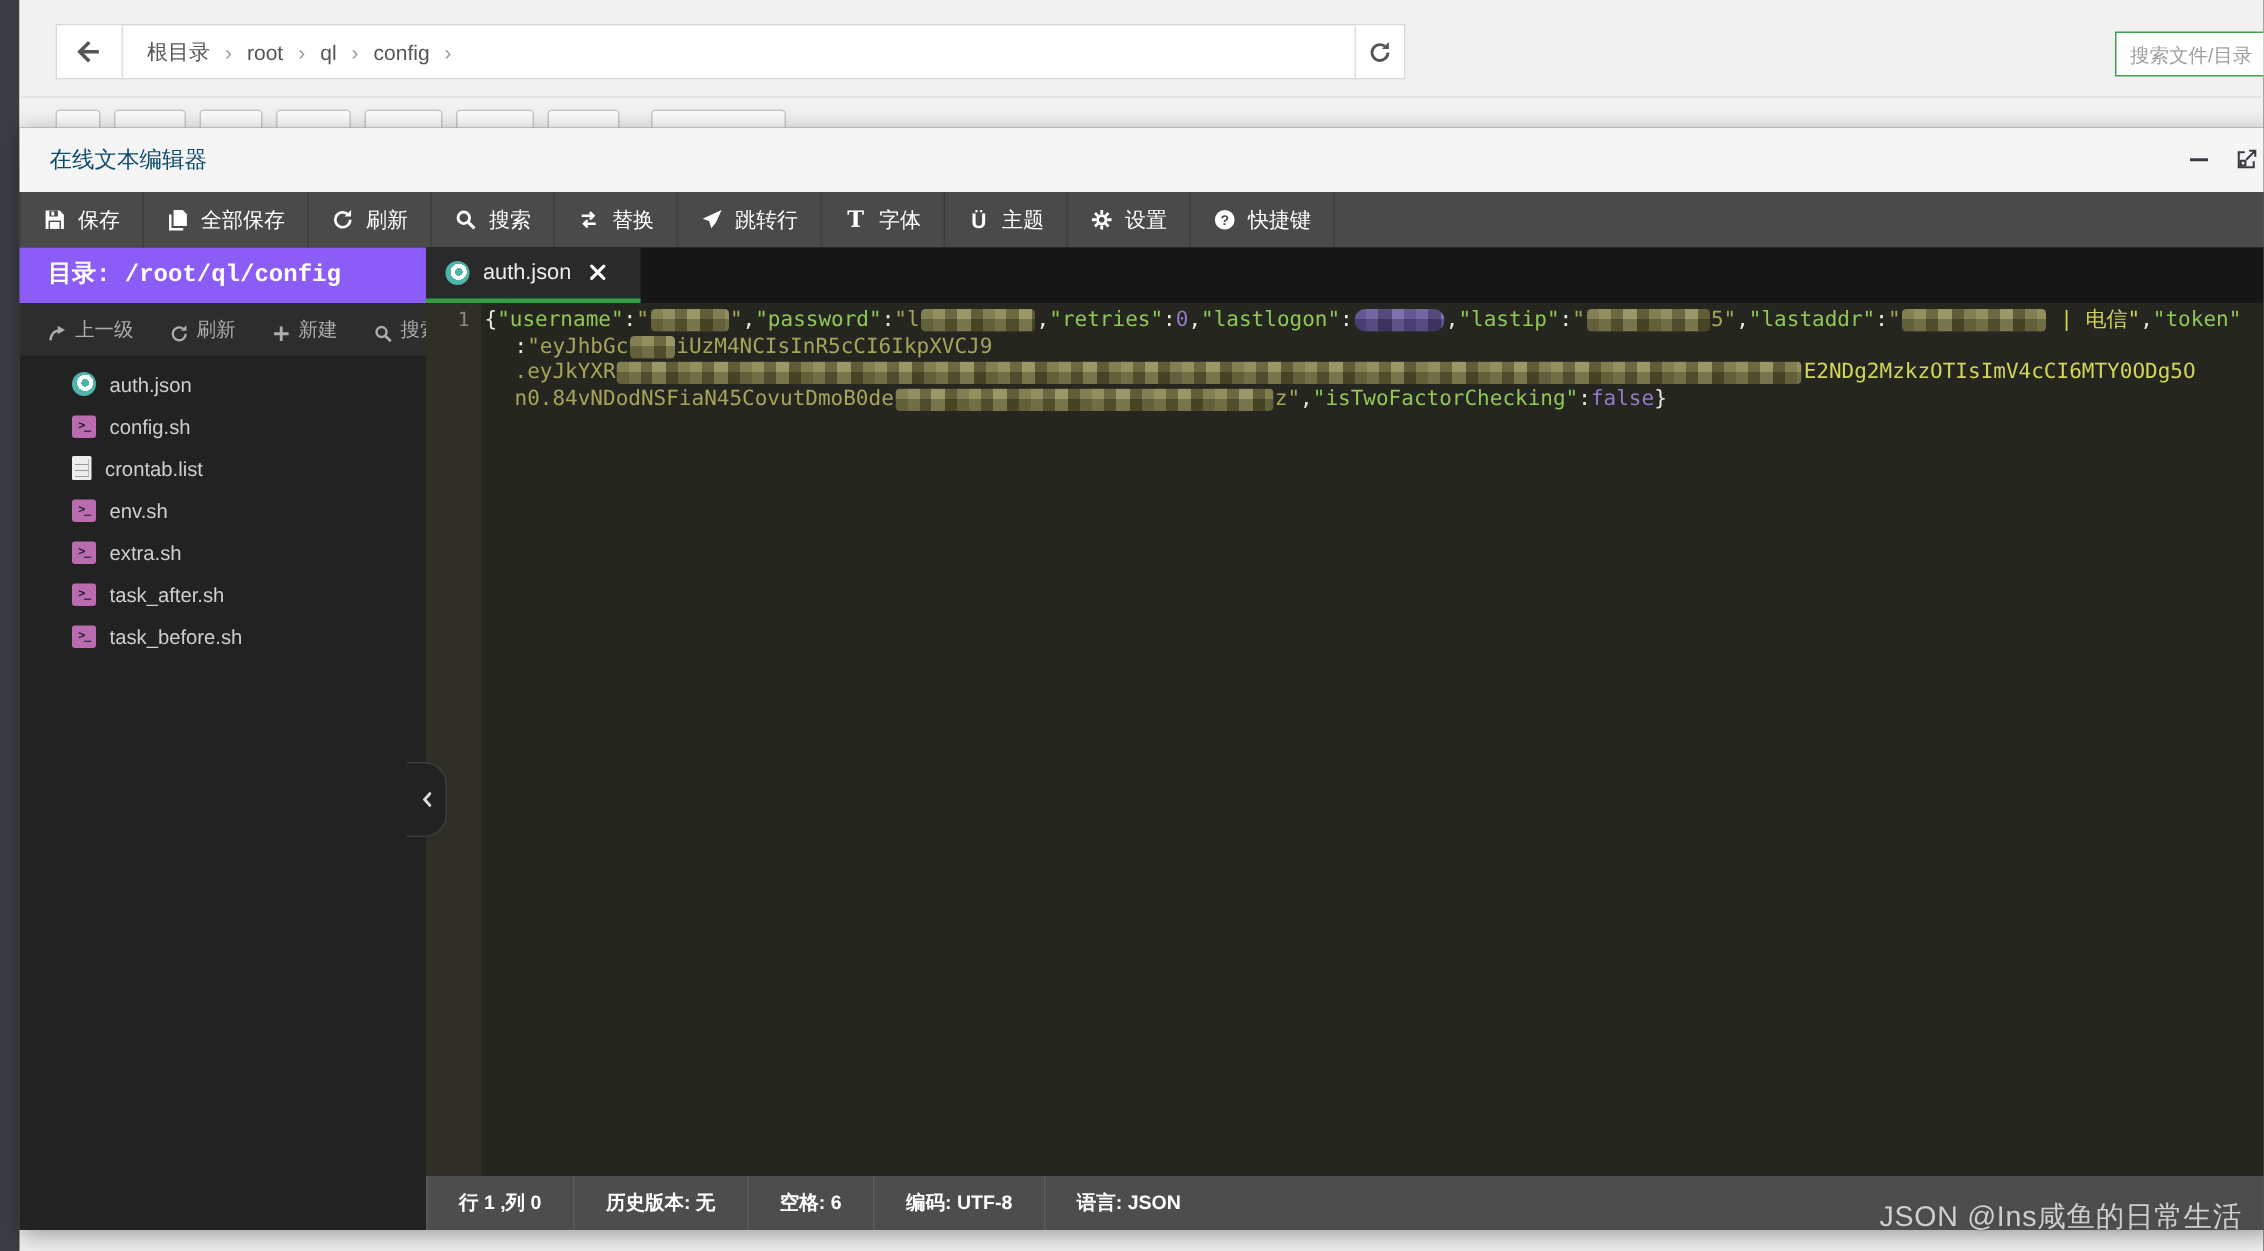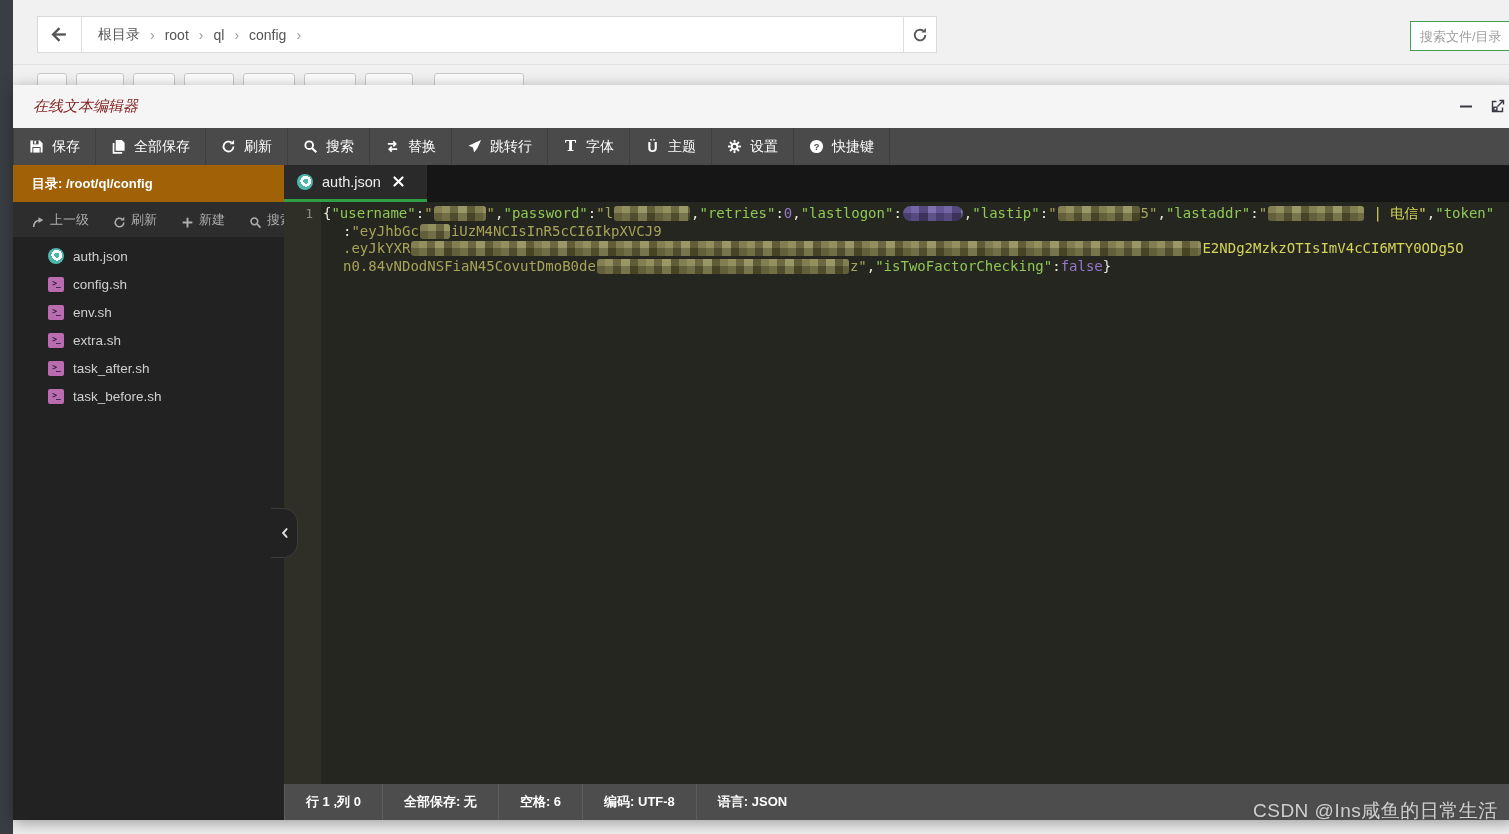--- a/index.html
+++ b/index.html
@@ -35,38 +35,38 @@
   .search::placeholder{color:#9e9e9e;}
   .header-divider{position:absolute;left:0;right:0;top:64px;height:1px;background:#e2e2e2;}
   .ghost-row{position:absolute;left:24px;top:73px;height:26px;display:flex;gap:9px;}
   .ghost-btn{height:26px;background:#fbfbfb;border:1px solid #c9c9c9;border-radius:3px 3px 0 0;box-sizing:border-box;}
   
   .dialog{
     position:absolute;left:13px;top:85px;width:1502px;height:735px;
     background:#262621;box-shadow:0 3px 14px rgba(0,0,0,.35);
   }
   .titlebar{height:43px;background:#f5f5f5;display:flex;align-items:center;position:relative;}
-  .dlg-title{font-size:15px;color:#7f1d1d;padding-left:20px;font-style:italic;}
+  .dlg-title{font-size:15px;color:#0c4a6e;padding-left:20px;}
   .win-btn{position:absolute;top:12px;width:18px;height:18px;color:#3a3a45;cursor:pointer;
     display:flex;align-items:center;justify-content:center;}
   .win-min{right:40px;}
   .win-max{right:8px;}
   .win-btn svg{width:16px;height:16px;}
   
   .toolbar{height:37px;background:#4a4a4a;display:flex;align-items:stretch;}
   .tb-btn{display:flex;align-items:center;gap:8px;padding:0 15px;border:none;background:none;
     border-right:1px solid #3e3e3e;color:#fff;font-size:14px;cursor:pointer;font-family:inherit;white-space:nowrap;}
   .tb-btn:first-child{border-left:1px solid #3e3e3e;}
   .tb-icon{width:15px;height:15px;display:flex;align-items:center;justify-content:center;font-size:14px;line-height:1;}
   .tb-icon svg{width:15px;height:15px;}
   
   .dialog-body{display:flex;height:655px;position:relative;}
   .sidebar{width:271px;background:#222;display:flex;flex-direction:column;flex:none;}
-  .dir-header{height:37px;line-height:37px;background:#a16207;color:#fff;font-size:13px;
-    font-weight:bold;padding-left:19px;white-space:nowrap;overflow:hidden;}
+  .dir-header{height:37px;line-height:37px;background:#8b5cf6;color:#fff;font-size:16px;
+    font-weight:bold;padding-left:19px;white-space:nowrap;overflow:hidden;font-family:Liberation Mono, monospace;}
   .side-actions{height:35px;background:#2d2d2d;display:flex;align-items:center;gap:24px;padding-left:19px;}
   .sa-item{display:flex;align-items:flex-end;gap:5px;color:#adadad;font-size:13px;cursor:pointer;white-space:nowrap;}
   .sa-item .tb-icon{width:13px;height:13px;}
   .sa-item svg{width:13px;height:13px;}
   .file-list{list-style:none;margin:0;padding:5px 0 0 0;flex:1;overflow:hidden;}
   .file-item{height:28px;display:flex;align-items:center;gap:9px;padding-left:35px;cursor:pointer;}
   .file-item .fname{color:#cfcfcf;font-size:13.5px;}
   
   .fi{display:inline-block;flex:none;}
   .fi-json{width:16px;height:16px;border-radius:50%;
@@ -327,20 +327,24 @@
       <ul class="file-list" id="file-list">
           <li class="file-item">
             <span class="fi fi-json"></span>
             <span class="fname">auth.json</span>
           </li>
           <li class="file-item">
             <span class="fi fi-shell">&gt;_</span>
             <span class="fname">config.sh</span>
           </li>
           <li class="file-item">
+            <span class="fi fi-doc"></span>
+            <span class="fname">crontab.list</span>
+          </li>
+          <li class="file-item">
             <span class="fi fi-shell">&gt;_</span>
             <span class="fname">env.sh</span>
           </li>
           <li class="file-item">
             <span class="fi fi-shell">&gt;_</span>
             <span class="fname">extra.sh</span>
           </li>
           <li class="file-item">
             <span class="fi fi-shell">&gt;_</span>
             <span class="fname">task_after.sh</span>
@@ -373,29 +377,29 @@
             <div class="code-row"><span class="tk-punc">{</span><span class="tk-key">"username"</span><span class="tk-punc">:</span><span class="tk-str">"</span><span class="mosaic" style="width: 52px;"></span><span class="tk-str">"</span><span class="tk-punc">,</span><span class="tk-key">"password"</span><span class="tk-punc">:</span><span class="tk-str">"l</span><span class="mosaic" style="width: 76px;"></span><span class="tk-punc">,</span><span class="tk-key">"retries"</span><span class="tk-punc">:</span><span class="tk-num">0</span><span class="tk-punc">,</span><span class="tk-key">"lastlogon"</span><span class="tk-punc">:</span><span class="mosaic purple" style="width: 60px;"></span><span class="tk-punc">,</span><span class="tk-key">"lastip"</span><span class="tk-punc">:</span><span class="tk-str">"</span><span class="mosaic" style="width: 82px;"></span><span class="tk-str">5"</span><span class="tk-punc">,</span><span class="tk-key">"lastaddr"</span><span class="tk-punc">:</span><span class="tk-str">"</span><span class="mosaic" style="width: 96px;"></span><span class="tk-strb"> | 电信"</span><span class="tk-punc">,</span><span class="tk-key">"token"</span></div>
             <div class="code-row indent"><span class="tk-punc">:</span><span class="tk-str">"eyJhbGc</span><span class="mosaic" style="width: 30px;"></span><span class="tk-str">iUzM4NCIsInR5cCI6IkpXVCJ9</span></div>
             <div class="code-row indent"><span class="tk-str">.eyJkYXR</span><span class="mosaic" style="width: 790px;"></span><span class="tk-strb">E2NDg2MzkzOTIsImV4cCI6MTY0ODg5O</span></div>
             <div class="code-row indent"><span class="tk-str">n0.84vNDodNSFiaN45CovutDmoB0de</span><span class="mosaic" style="width: 252px;"></span><span class="tk-str">z"</span><span class="tk-punc">,</span><span class="tk-key">"isTwoFactorChecking"</span><span class="tk-punc">:</span><span class="tk-num">false</span><span class="tk-punc">}</span></div>
           </div>
       </div>
 
       <div class="statusbar">
         <div class="status-cells" id="status-cells">
             <div class="status-cell">行 1 ,列 0</div>
-            <div class="status-cell">全部保存: 无</div>
+            <div class="status-cell">历史版本: 无</div>
             <div class="status-cell">空格: 6</div>
             <div class="status-cell">编码: UTF-8</div>
             <div class="status-cell">语言: JSON</div>
           </div>
       </div>
     </div>
 
     <div class="collapse-handle icon">
         <svg viewBox="0 0 16 16">
           <path d="M9.8 3.5 5.8 8l4 4.5" fill="none" stroke="currentColor" stroke-width="2.2" stroke-linecap="round"></path>
         </svg>
       </div>
   </div>
 </div>
 
-<div class="watermark">CSDN @Ins咸鱼的日常生活</div>
+<div class="watermark">JSON @Ins咸鱼的日常生活</div>
 
 </body></html>

